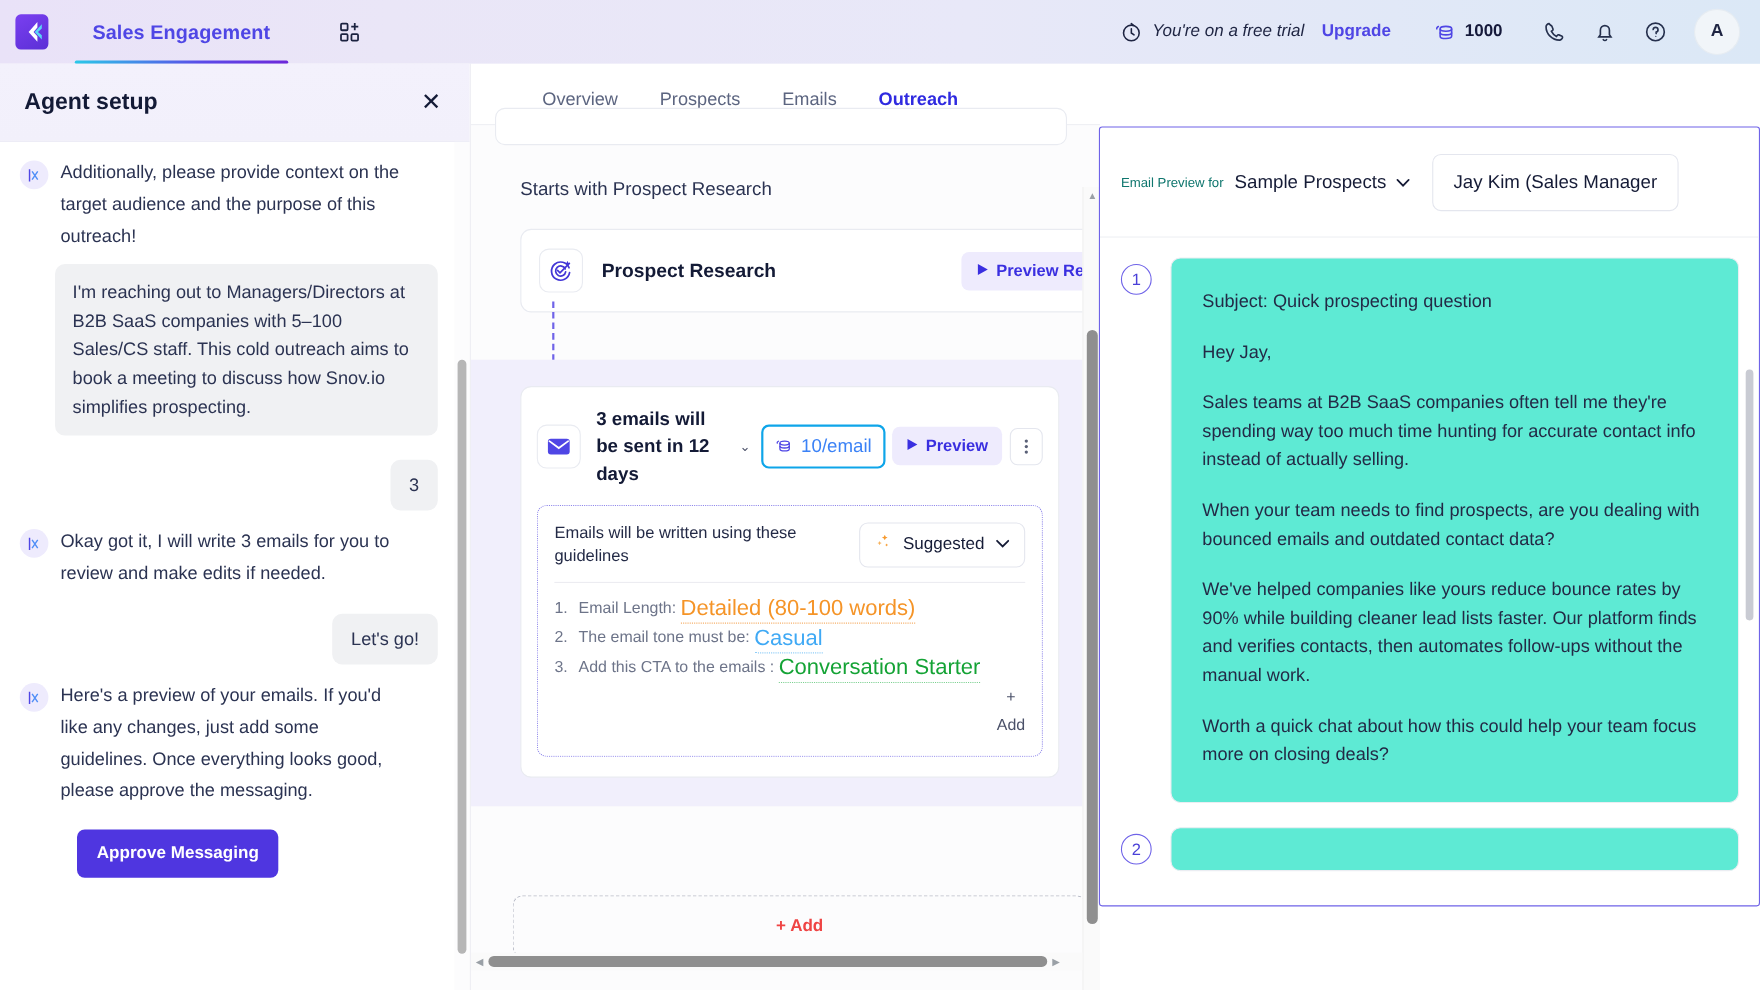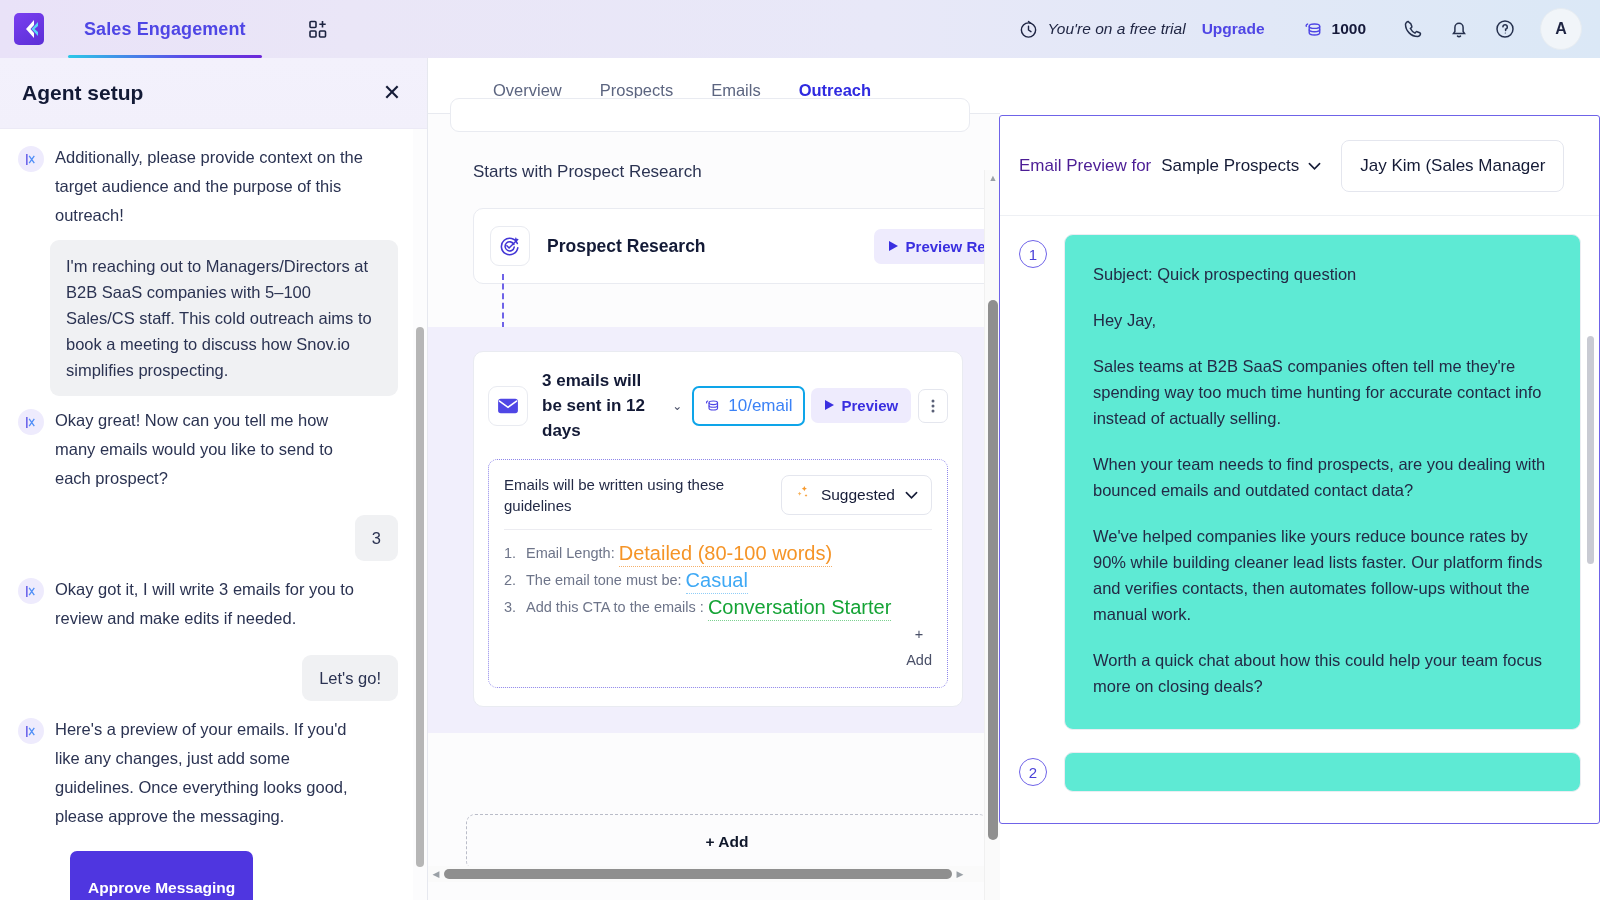--- a/index.html
+++ b/index.html
@@ -95,21 +95,21 @@
   .msg-bot-text {
     font-size: 16.5px; line-height: 29px; color: #2b3352; max-width: 318px;
   }
   .msg-user-bubble {
     background: #f0f1f3; border-radius: 9px; padding: 13px 16px;
     font-size: 16.5px; line-height: 26px; color: #2b3352; max-width: 348px;
   }
   .msg-user-bubble.small { padding: 10px 17px; }
   .approve-btn {
     margin: 10px 0 0 52px; background: #4f36e0; color: #fff;
-    border: none; border-radius: 7px; padding: 28px 18px;
+    border: none; border-radius: 7px; padding: 13px 18px;
     font-size: 15.5px; font-weight: 700; font-family: inherit; cursor: pointer;
   }
   .left-scrollbar {
     position: absolute; right: 0px; top: 71px; width: 14px; height: 771px;
     background: #fcfcfd;
   }
   .left-scrollbar .thumb {
     position: absolute; left: 3px; top: 198px; width: 8px; height: 540px;
     background: #b6b6b6; border-radius: 5px;
   }
@@ -221,21 +221,21 @@
   .gl-last { display: flex; align-items: flex-start; }
   .gl-last-text { font-size: 14.5px; color: #6d7489; line-height: 26px; width: 352px; }
   .add-link {
     margin-left: auto; text-align: center; font-size: 14.5px; color: #4a5068;
     line-height: 26px; cursor: pointer;
   }
   .add-step {
     position: absolute; left: 38px; top: 700px; width: 522px; height: 56px;
     border: 1.5px dashed #b9bcc8; border-radius: 9px;
     display: flex; align-items: center; justify-content: center;
-    font-size: 15.5px; font-weight: 700; color: #0f172a; background: transparent;
+    font-size: 15.5px; font-weight: 700; color: #ef4444; background: transparent;
     cursor: pointer;
   }
   
   .mid-vscroll {
     position: absolute; right: 0px; top: 56px; width: 16px; height: 786px;
     background: #fafafa; border-left: 1px solid #f0f0f0;
   }
   .mid-vscroll .arrow { position: absolute; left: 0; width: 16px; height: 16px;
     display:flex; align-items:center; justify-content:center; color:#9aa0a6; font-size: 9px; }
   .mid-vscroll .arrow.up { top: 0; }
@@ -259,21 +259,21 @@
   
   .right-panel {
     position: absolute; left: 999px; top: 115px; width: 601px; height: 709px;
     background: #fff; border: 1.5px solid #6f63e8; border-radius: 3px;
     overflow: hidden;
   }
   .rp-header {
     height: 100px; display: flex; align-items: center; padding: 0 0 0 19px;
     border-bottom: 1px solid #eef0f4;
   }
-  .rp-label { font-size: 17px; color: #4c1d95; }
+  .rp-label { font-size: 12px; color: #0f766e; }
   .rp-select {
     margin-left: 10px; display: flex; align-items: center; gap: 9px;
     font-size: 17px; color: #151b36; cursor: pointer;
   }
   .rp-prospect {
     margin-left: 20px; border: 1px solid #e4e6ee; border-radius: 8px; background: #fff;
     padding: 15px 18px; font-size: 17px; color: #151b36; white-space: nowrap;
     overflow: hidden;
   }
   .rp-body { position: relative; height: 607px; padding: 18px 0 0 0; }
@@ -385,29 +385,20 @@
             <path d="M4.5 3 L10 11 M10 3 L4.5 11" stroke="#4f8ef7" stroke-width="1.4"></path>
           </svg>
         </div>
         <div class="msg-bot-text">Additionally, please provide context on the target audience and the purpose of this outreach!</div>
       </div>
 
       <div class="msg-row user">
         <div class="msg-user-bubble">I'm reaching out to Managers/Directors at B2B SaaS companies with 5–100 Sales/CS staff. This cold outreach aims to book a meeting to discuss how Snov.io simplifies prospecting.</div>
       </div>
 
-      <div class="msg-row">
-        <div class="bot-avatar">
-          <svg width="13" height="13" viewBox="0 0 14 14">
-            <path d="M2 1 L2 13" stroke="#4f46e5" stroke-width="1.4"></path>
-            <path d="M4.5 3 L10 11 M10 3 L4.5 11" stroke="#4f8ef7" stroke-width="1.4"></path>
-          </svg>
-        </div>
-        <div class="msg-bot-text">Okay great! Now can you tell me how many emails would you like to send to each prospect?</div>
-      </div>
 
       <div class="msg-row user" style="margin-top:22px;">
         <div class="msg-user-bubble small">3</div>
       </div>
 
       <div class="msg-row" style="margin-top:14px;">
         <div class="bot-avatar">
           <svg width="13" height="13" viewBox="0 0 14 14">
             <path d="M2 1 L2 13" stroke="#4f46e5" stroke-width="1.4"></path>
             <path d="M4.5 3 L10 11 M10 3 L4.5 11" stroke="#4f8ef7" stroke-width="1.4"></path>

